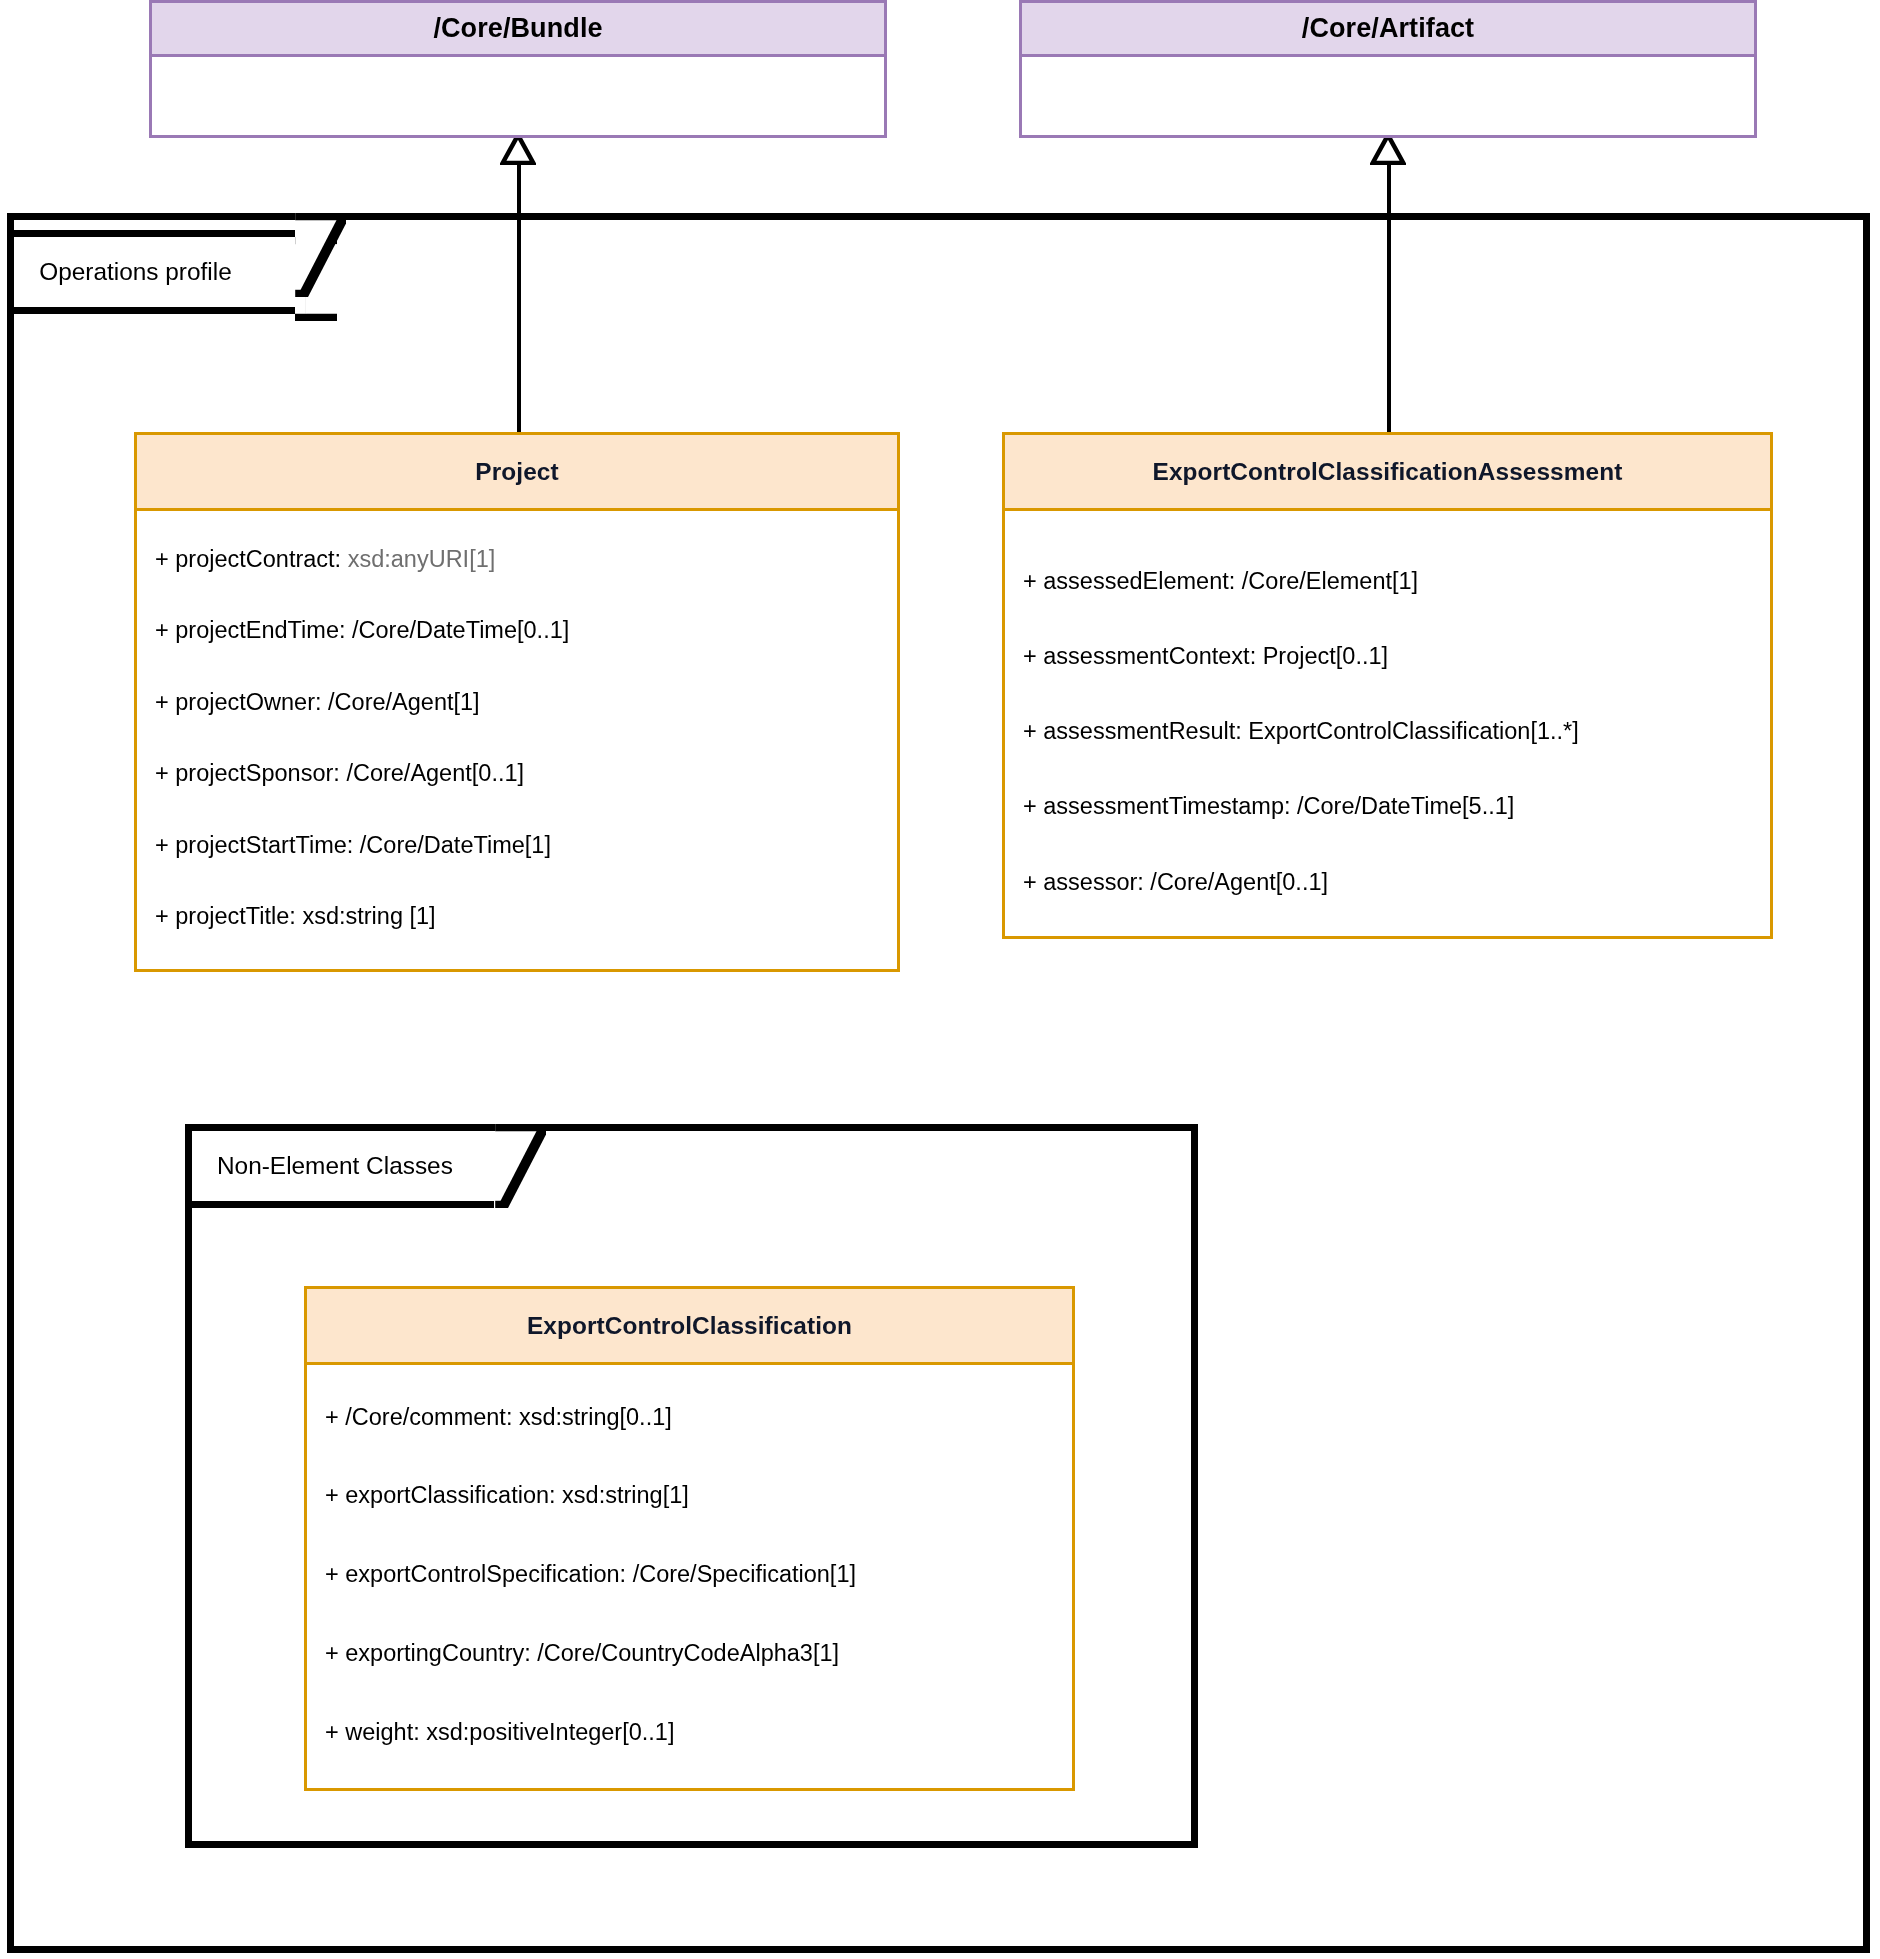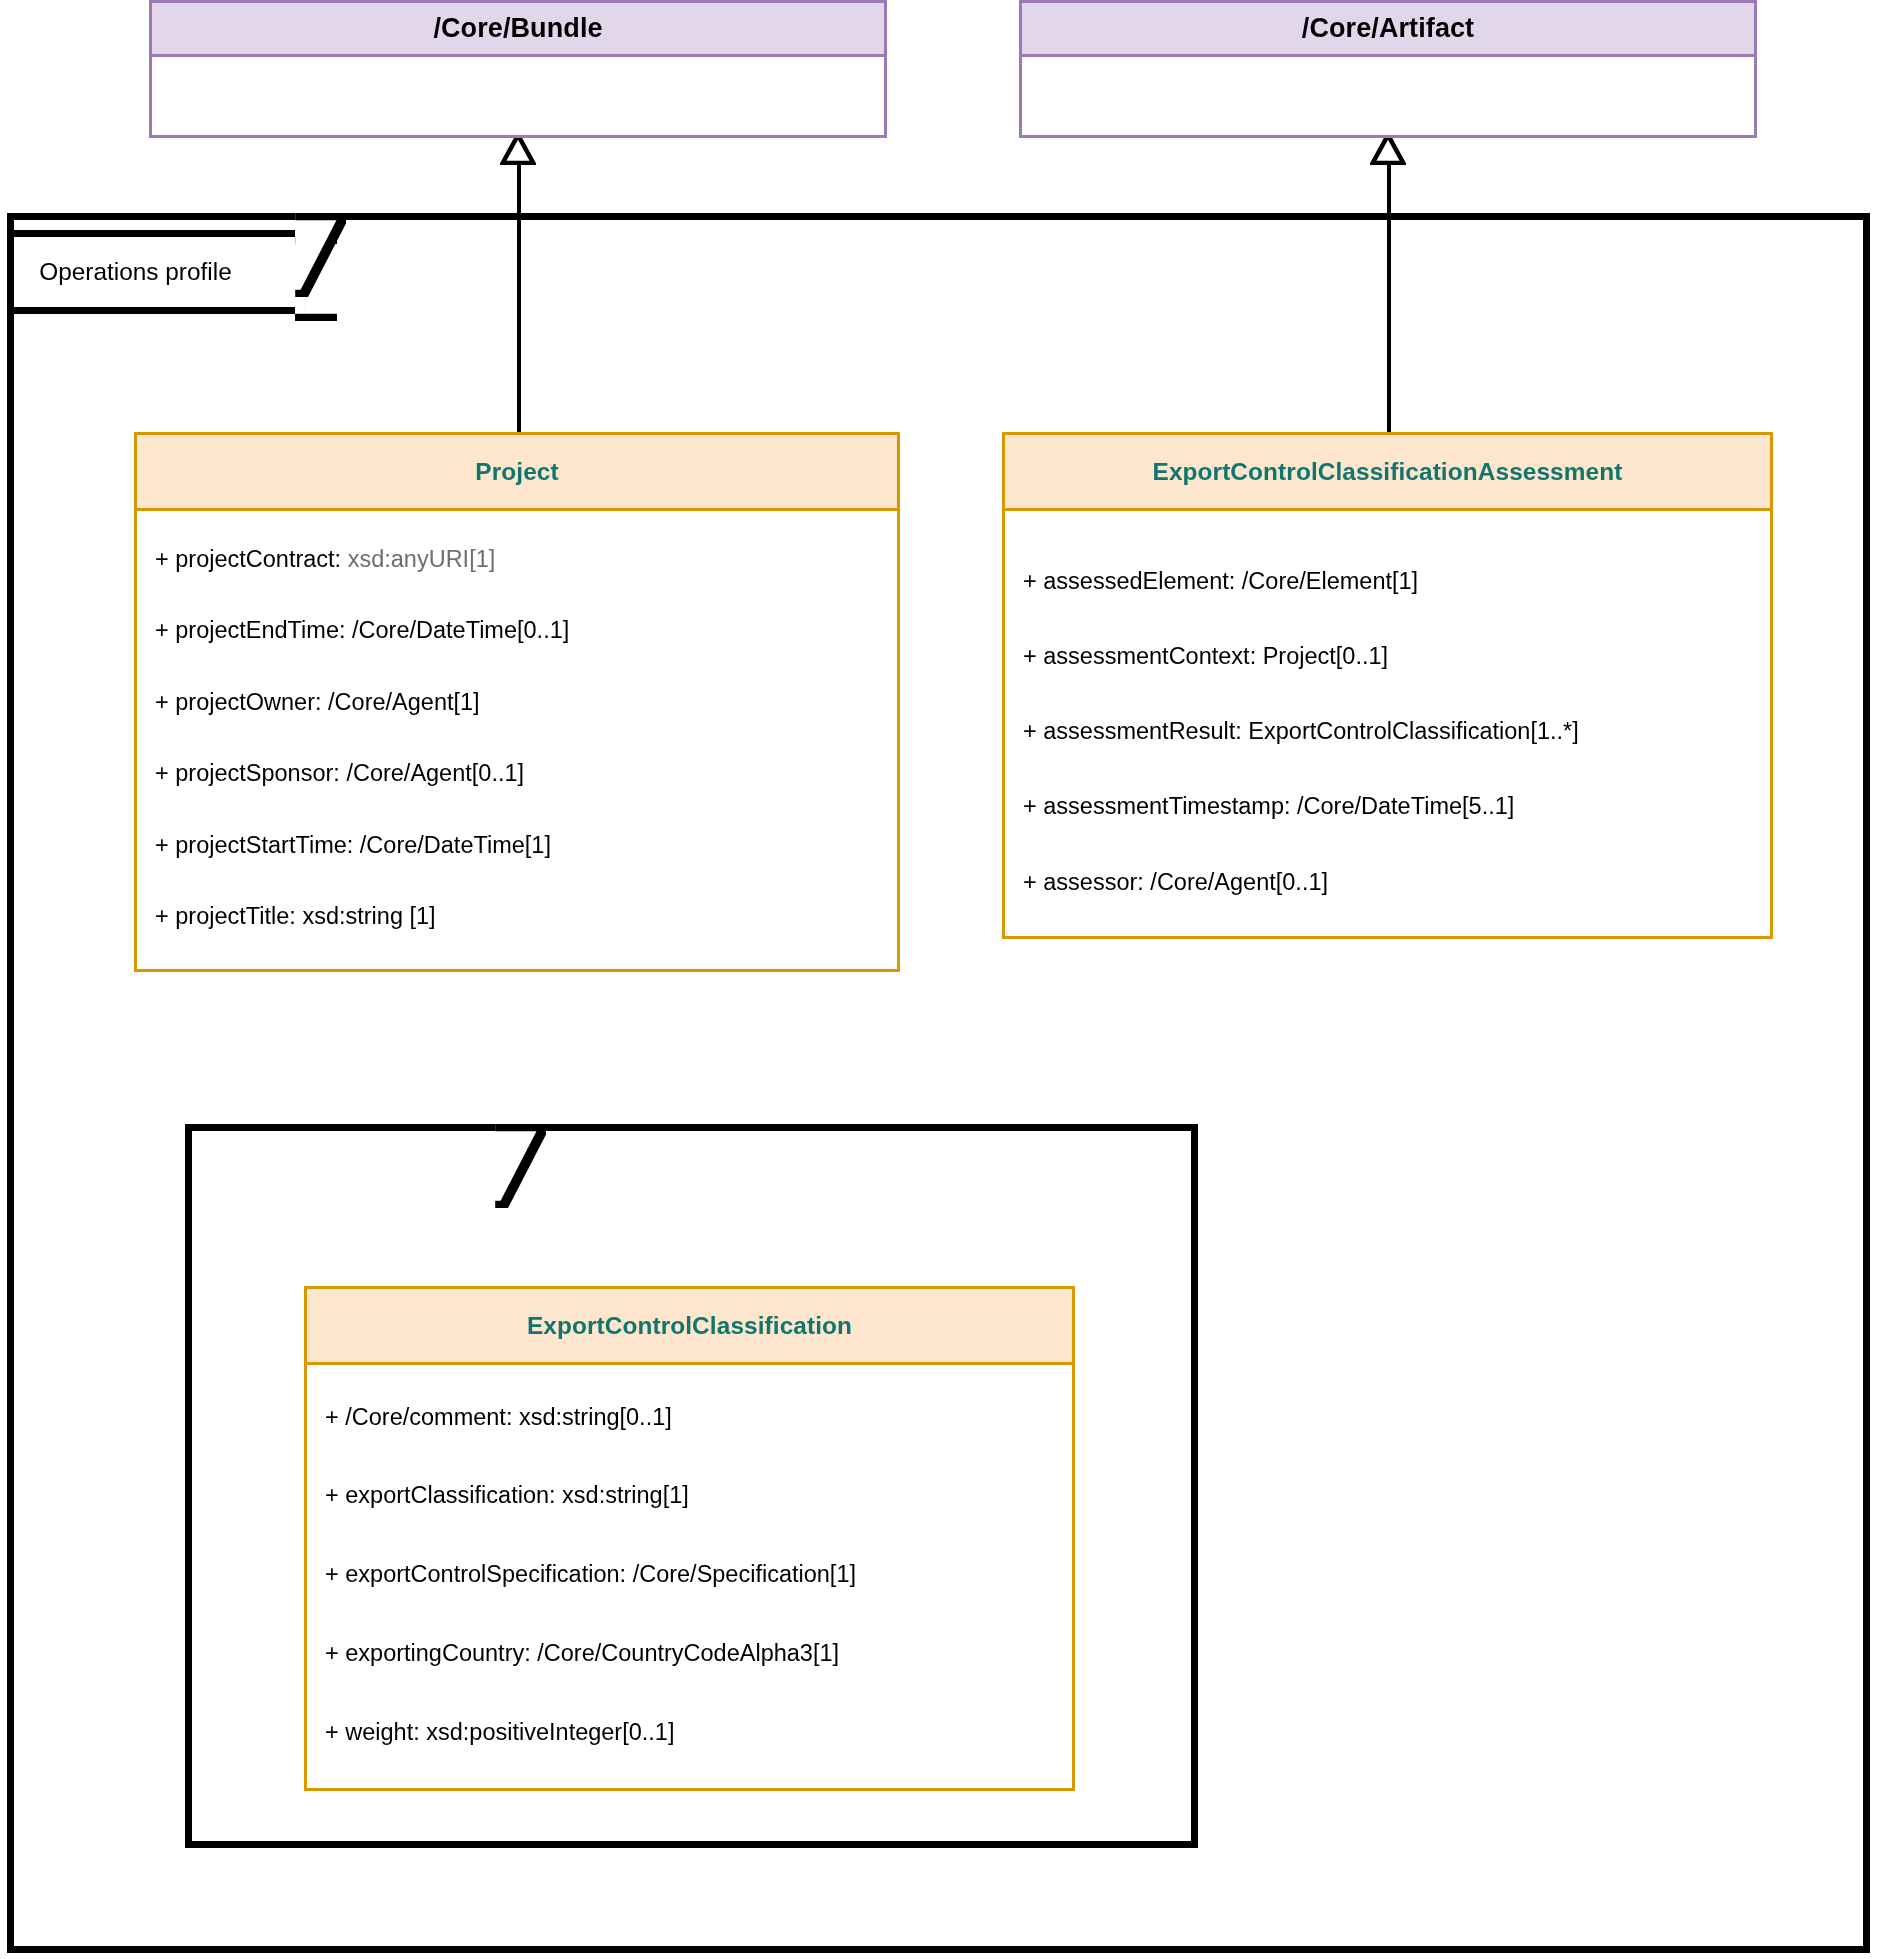--- a/index.html
+++ b/index.html
@@ -68,21 +68,21 @@
   .cls-purple .cls-body { min-height: 45px; }
 
   
   .cls-orange {
     border: 3.6px solid #d99800;
     background: #ffffff;
   }
   .cls-orange .cls-header {
     background: #fde6cd;
     border-bottom: 3.6px solid #d99800;
-    color: #0f766e;
+    color: #0f172a;
     font-size: 24.4px;
     text-align: right;
   }
   .cls-orange .cls-attr {
     font-size: 23.5px;
     padding-left: 18px;
   }
   .muted { color: #6f6f6f; }
 
   
@@ -232,20 +232,23 @@
         <span>assessmentTimestamp: /Core/DateTime[5..1]</span>
       </div>
       <div class="cls-attr">
         <span>+</span>
         <span>assessor: /Core/Agent[0..1]</span>
       </div>
     </div>
   </div>
 
   <div class="pkg" style="left:185px; top:1124px; width:1013px; height:724px;"></div>
+  <div class="pkg-tab" style="left:185px; top:1124px; width:309px; height:84px;">
+    <span class="pkg-tab-label">Non-Element Classes</span>
+  </div>
   <div class="node" style="left:495px; top:1124px; width:51px; height:84px;">
     <svg width="51" height="84" viewBox="0 0 56 93">
       <polygon points="0,0 56,0 8,93 0,93" fill="#ffffff"></polygon>
       <path d="M56,0 L8,93" stroke="#000000" stroke-width="11" fill="none"></path>
       <path d="M0,4 L56,4" stroke="#000000" stroke-width="8" fill="none"></path>
       <path d="M0,89 L10,89" stroke="#000000" stroke-width="8" fill="none"></path>
     </svg>
   </div>
 
   <div class="uml-class cls-orange" style="left:304px; top:1286px; width:771px; height:505px;">

